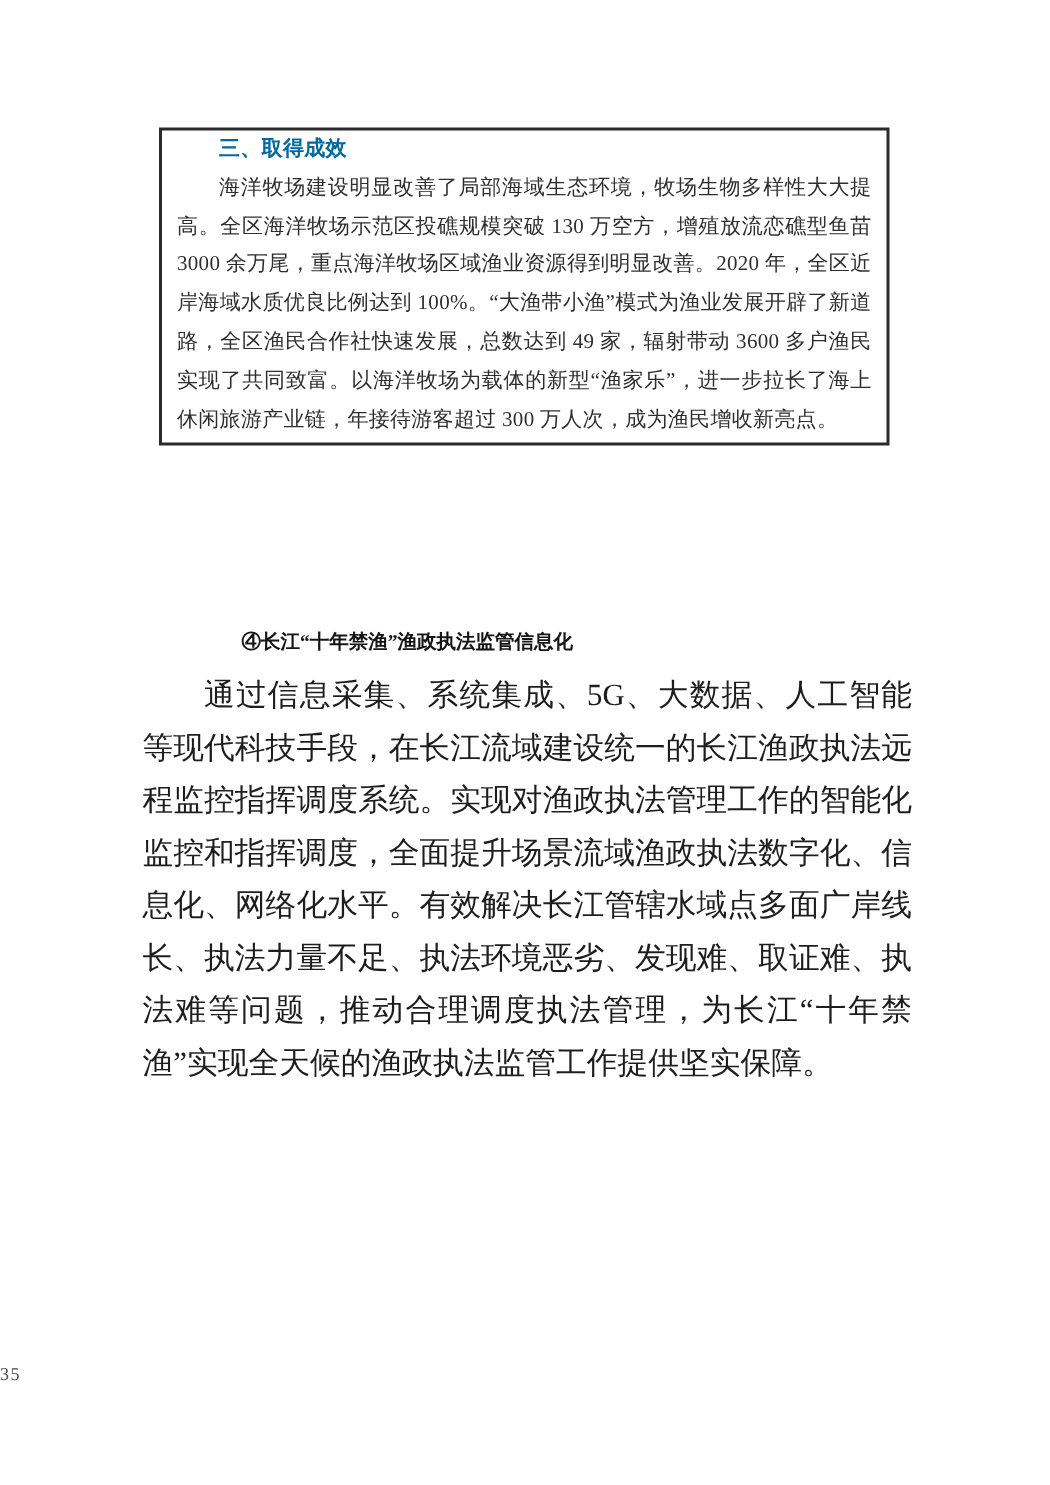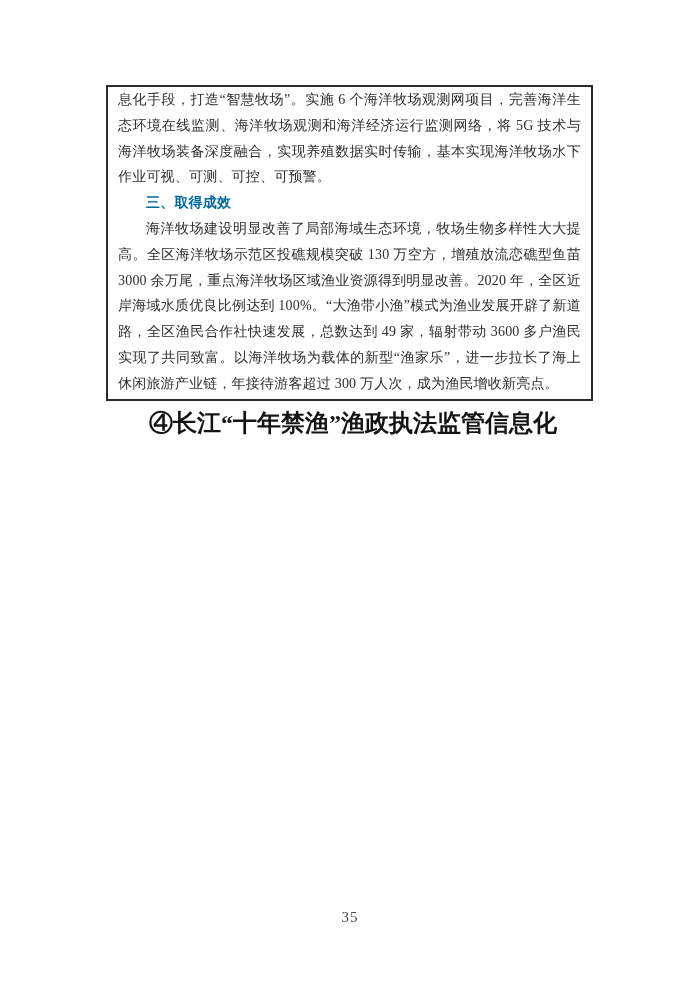--- a/index.html
+++ b/index.html
@@ -38,22 +38,22 @@
     text-indent: 2em;
   }
   .excerpt-box p.subhead {
     font-weight: bold;
     color: #0369a1;
   }
   .section-heading {
     position: absolute;
     left: 149px;
     top: 407px;
-    margin: 0;
-    font-size: 24px;
+    margin: 12px;
+    font-size: 13px;
     font-weight: bold;
     color: #141414;
     white-space: nowrap;
   }
   .body-text {
     position: absolute;
     left: 95px;
     top: 447px;
     width: 513px;
   }
@@ -64,37 +64,37 @@
     color: #1d1d1d;
     text-align: justify;
     text-justify: inter-character;
     text-indent: 2em;
   }
   .page-number {
     position: absolute;
     left: 0;
     top: 909px;
     width: 100%;
-    text-align: center;
-    font-size: 15px;
+    text-align: left;
+    font-size: 12px;
     color: #4a4a4a;
     letter-spacing: 1px;
   }
 </style>
 </head>
 <body>
 
 <div class="page">
 
   <div class="excerpt-box">
-    <p>息化手段，打造“智慧牧场”。实施 6 个海洋牧场观测网项目，完善海洋生态环境在线监测、海洋牧场观测和海洋经济运行监测网络，将 5G 技术与海洋牧场装备深度融合，实现养殖数据实时传输，基本实现海洋牧场水下作业可视、可测、可控、可预警。</p>
     <p class="indent subhead">三、取得成效</p>
     <p class="indent">海洋牧场建设明显改善了局部海域生态环境，牧场生物多样性大大提高。全区海洋牧场示范区投礁规模突破 130 万空方，增殖放流恋礁型鱼苗 3000 余万尾，重点海洋牧场区域渔业资源得到明显改善。2020 年，全区近岸海域水质优良比例达到 100%。“大渔带小渔”模式为渔业发展开辟了新道路，全区渔民合作社快速发展，总数达到 49 家，辐射带动 3600 多户渔民实现了共同致富。以海洋牧场为载体的新型“渔家乐”，进一步拉长了海上休闲旅游产业链，年接待游客超过 300 万人次，成为渔民增收新亮点。</p>
   </div>
 
   <h2 class="section-heading">④长江“十年禁渔”渔政执法监管信息化</h2>
 
   <div class="body-text">
+    <p>通过信息采集、系统集成、5G、大数据、人工智能等现代科技手段，在长江流域建设统一的长江渔政执法远程监控指挥调度系统。实现对渔政执法管理工作的智能化监控和指挥调度，全面提升场景流域渔政执法数字化、信息化、网络化水平。有效解决长江管辖水域点多面广岸线长、执法力量不足、执法环境恶劣、发现难、取证难、执法难等问题，推动合理调度执法管理，为长江“十年禁渔”实现全天候的渔政执法监管工作提供坚实保障。</p>
   </div>
 
   <div class="page-number">35</div>
 
 </div>
 
 </body></html>

